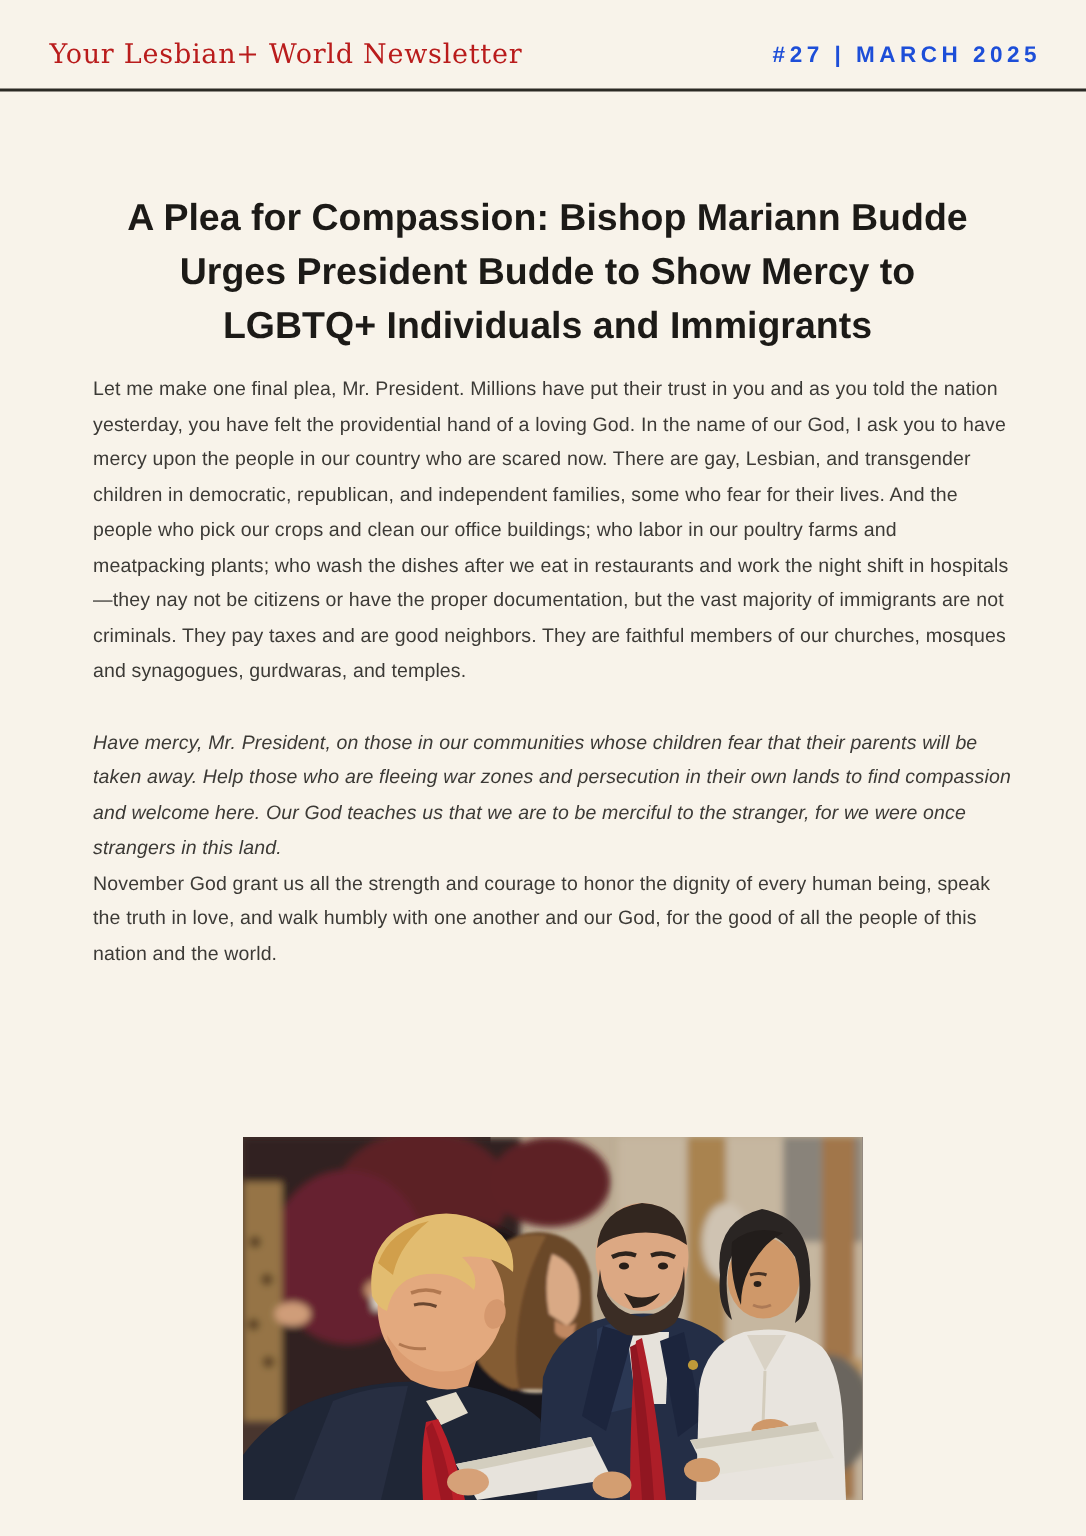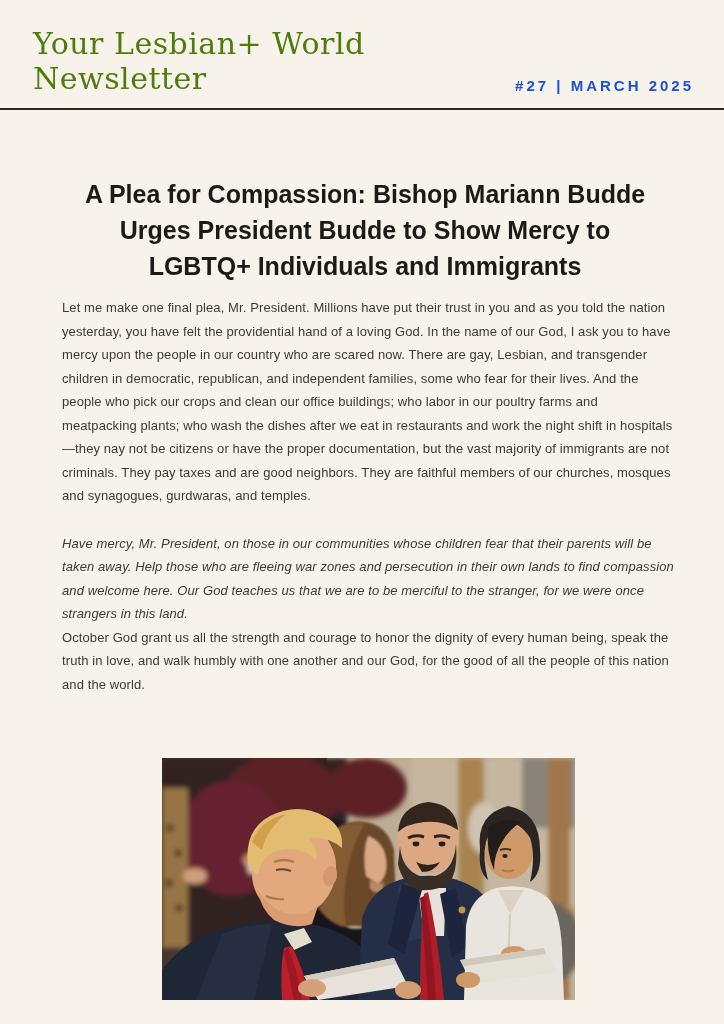--- a/index.html
+++ b/index.html
@@ -17,21 +17,21 @@
     color:var(--body-ink);
     overflow:hidden;
     position:relative;
   }
   .masthead{
     display:flex;justify-content:space-between;align-items:flex-end;
     padding:26px 30px 12px 33px;
   }
   .logo{
     font-family:"DejaVu Serif","Liberation Serif",serif;
-    font-size:30px;color:#4d7c0f;letter-spacing:.5px;
+    font-size:18px;color:#b91c1c;letter-spacing:.5px;
     font-weight:500;
   }
   .issue{
     font-size:15px;font-weight:bold;color:#1d4ed8;
     letter-spacing:3px;white-space:nowrap;
     padding-bottom:2px;
   }
   .masthead-rule{
     border:none;height:0;
     border-top:2px solid var(--rule);
@@ -66,21 +66,21 @@
 <hr class="masthead-rule">
 
 <main class="article">
   <h1 class="article-title">
     <span>A Plea for Compassion: Bishop Mariann Budde</span>
     <span>Urges President Budde to Show Mercy to</span>
     <span>LGBTQ+ Individuals and Immigrants</span>
   </h1>
   <p class="para">Let me make one final plea, Mr. President. Millions have put their trust in you and as you told the nation yesterday, you have felt the providential hand of a loving God. In the name of our God, I ask you to have mercy upon the people in our country who are scared now. There are gay, Lesbian, and transgender children in democratic, republican, and independent families, some who fear for their lives. And the people who pick our crops and clean our office buildings; who labor in our poultry farms and meatpacking plants; who wash the dishes after we eat in restaurants and work the night shift in hospitals—they nay not be citizens or have the proper documentation, but the vast majority of immigrants are not criminals. They pay taxes and are good neighbors. They are faithful members of our churches, mosques and synagogues, gurdwaras, and temples.</p>
   <p class="para gap-before">Have mercy, Mr. President, on those in our communities whose children fear that their parents will be taken away. Help those who are fleeing war zones and persecution in their own lands to find compassion and welcome here. Our God teaches us that we are to be merciful to the stranger, for we were once strangers in this land.</p>
-  <p class="para">October God grant us all the strength and courage to honor the dignity of every human being, speak the truth in love, and walk humbly with one another and our God, for the good of all the people of this nation and the world.</p>
+  <p class="para">November God grant us all the strength and courage to honor the dignity of every human being, speak the truth in love, and walk humbly with one another and our God, for the good of all the people of this nation and the world.</p>
 </main>
 
 <figure class="photo-frame" role="img" aria-label="President Trump, Melania Trump, JD Vance and Usha Vance seated in church pews during a service">
 
   <svg viewBox="0 0 413 242" preserveAspectRatio="none">
     <defs>
       <filter id="soft">
           <feGaussianBlur stdDeviation="2.4"></feGaussianBlur>
         </filter>
       <filter id="soft2">

